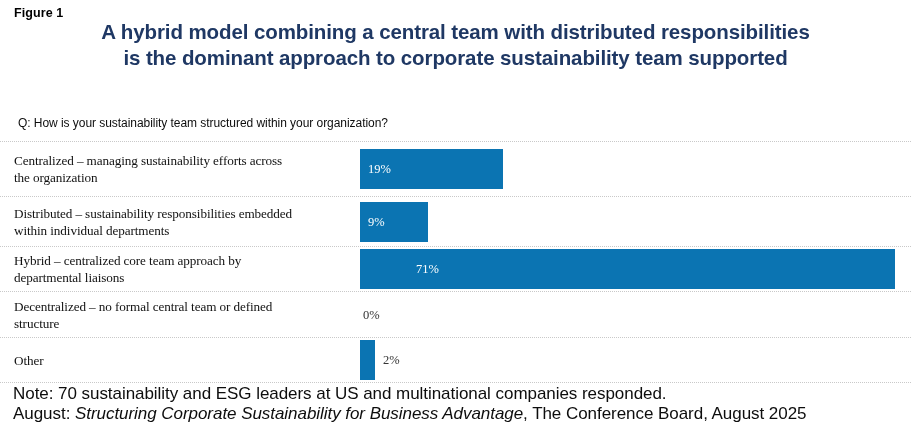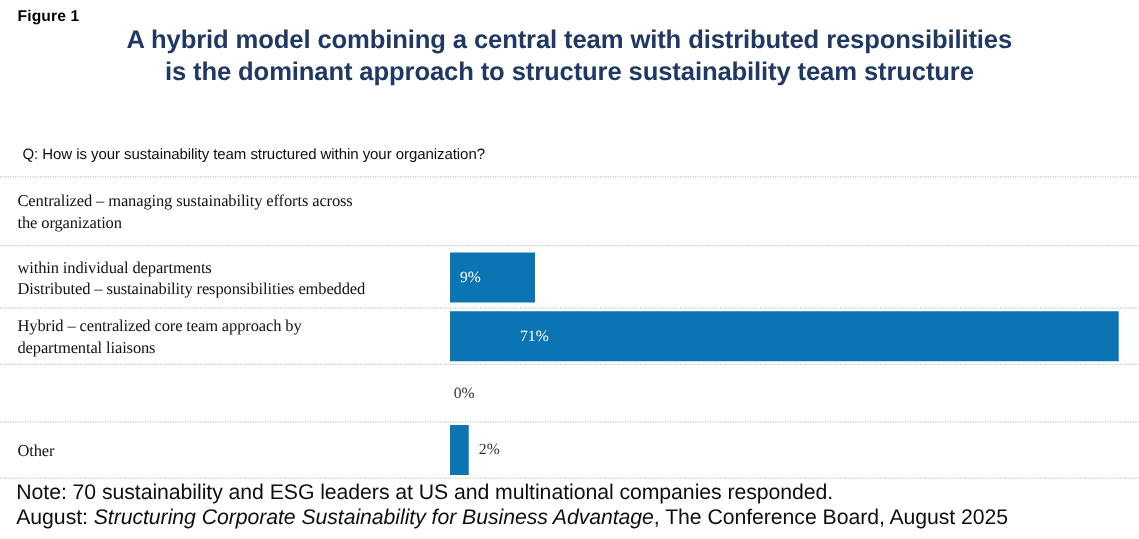--- a/index.html
+++ b/index.html
@@ -127,53 +127,61 @@
 </style>
 </head>
 <body>
 
 <div id="figure-root">
 
   <div class="figure-label">Figure 1</div>
 
   <div class="figure-title">
     <span class="t-line">A hybrid model combining a central team with distributed responsibilities</span>
-    <span class="t-line">is the dominant approach to structure sustainability team structure</span>
+    <span class="t-line">is the dominant approach to corporate sustainability team supported</span>
   </div>
 
   <div class="question">Q: How is your sustainability team structured within your organization?</div>
 
   <div class="chart-area">
       <div class="bar-row" style="height: 55px;">
         <div class="row-label">
           <div>Centralized – managing sustainability efforts across</div>
           <div>the organization</div>
         </div>
+        <div class="bar-track">
+          <div class="bar-fill" style="width: 143.169px; background: rgb(11, 116, 178);"></div>
+          <span class="bar-value-in" style="color: rgb(255, 255, 255);">19%</span>
+        </div>
       </div>
       <div class="bar-row" style="height: 50px;">
         <div class="row-label">
+          <div>Distributed – sustainability responsibilities embedded</div>
           <div>within individual departments</div>
-          <div>Distributed – sustainability responsibilities embedded</div>
         </div>
         <div class="bar-track">
           <div class="bar-fill" style="width: 67.8169px; background: rgb(11, 116, 178);"></div>
           <span class="bar-value-in" style="color: rgb(255, 255, 255);">9%</span>
         </div>
       </div>
       <div class="bar-row" style="height: 45px;">
         <div class="row-label">
           <div>Hybrid – centralized core team approach by</div>
           <div>departmental liaisons</div>
         </div>
         <div class="bar-track">
           <div class="bar-fill" style="width: 535px; background: rgb(11, 116, 178);"></div>
           <span class="bar-value-in" style="color: rgb(255, 255, 255); margin-left: 48px;">71%</span>
         </div>
       </div>
       <div class="bar-row" style="height: 46px;">
+        <div class="row-label">
+          <div>Decentralized – no formal central team or defined</div>
+          <div>structure</div>
+        </div>
         <div class="bar-track">
           <span class="bar-value-out" style="left: 3px; color: rgb(51, 51, 51);">0%</span>
         </div>
       </div>
       <div class="bar-row" style="height: 46px;">
         <div class="row-label">Other</div>
         <div class="bar-track">
           <div class="bar-fill" style="width: 15.0704px; background: rgb(11, 116, 178);"></div>
           <span class="bar-value-out" style="left: 23.0704px; color: rgb(51, 51, 51);">2%</span>
         </div>

